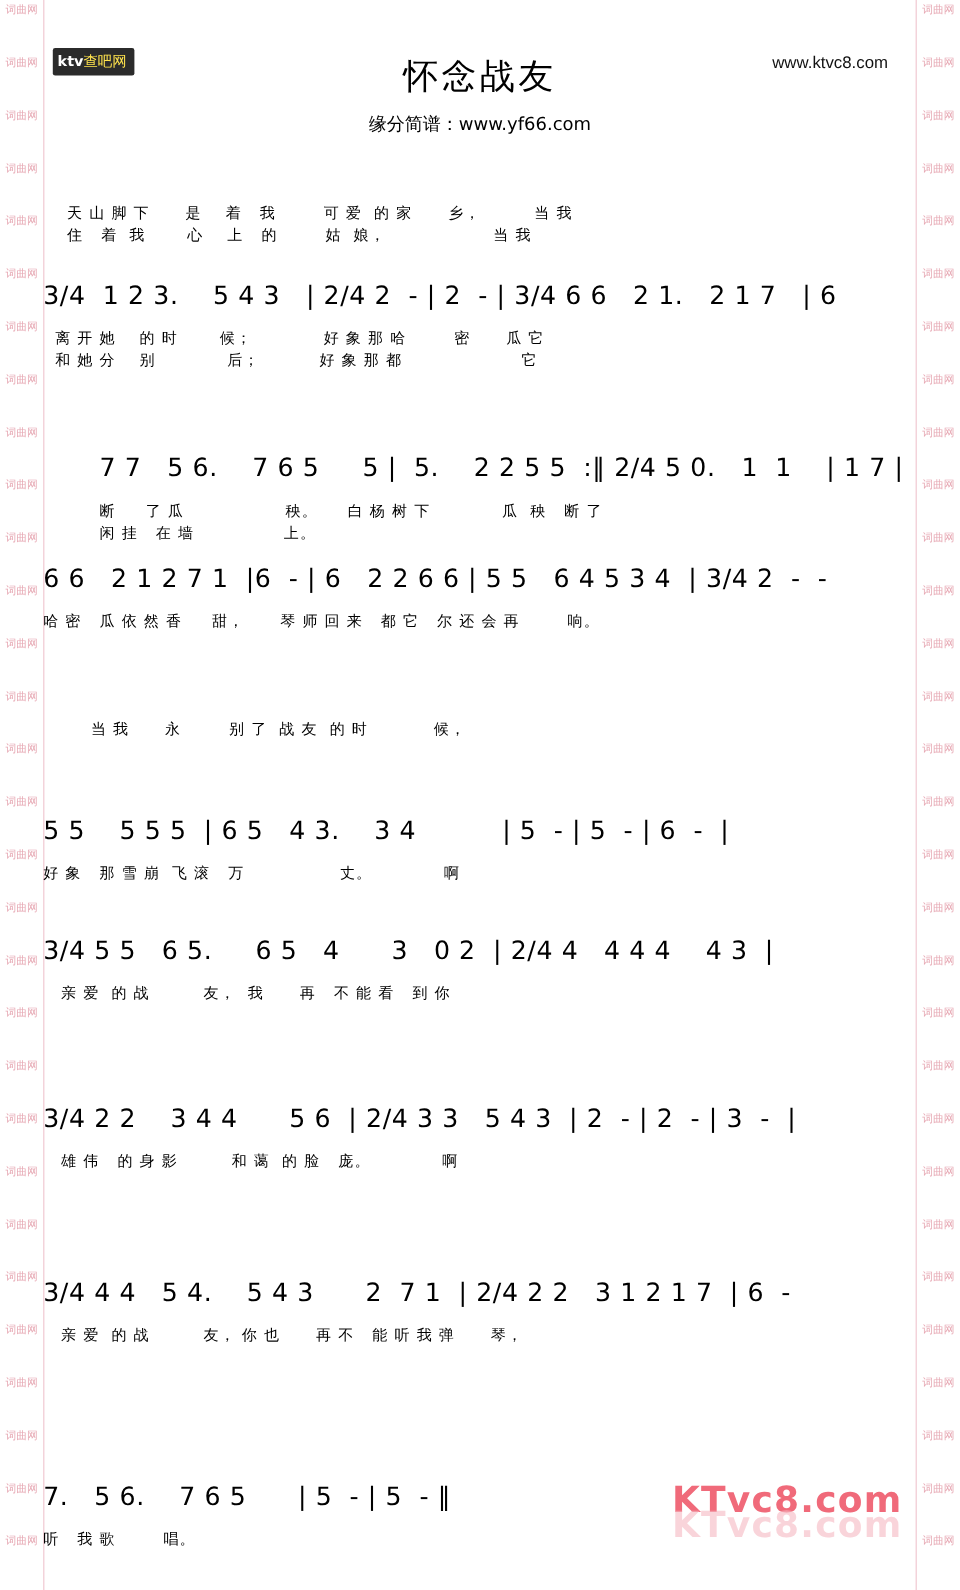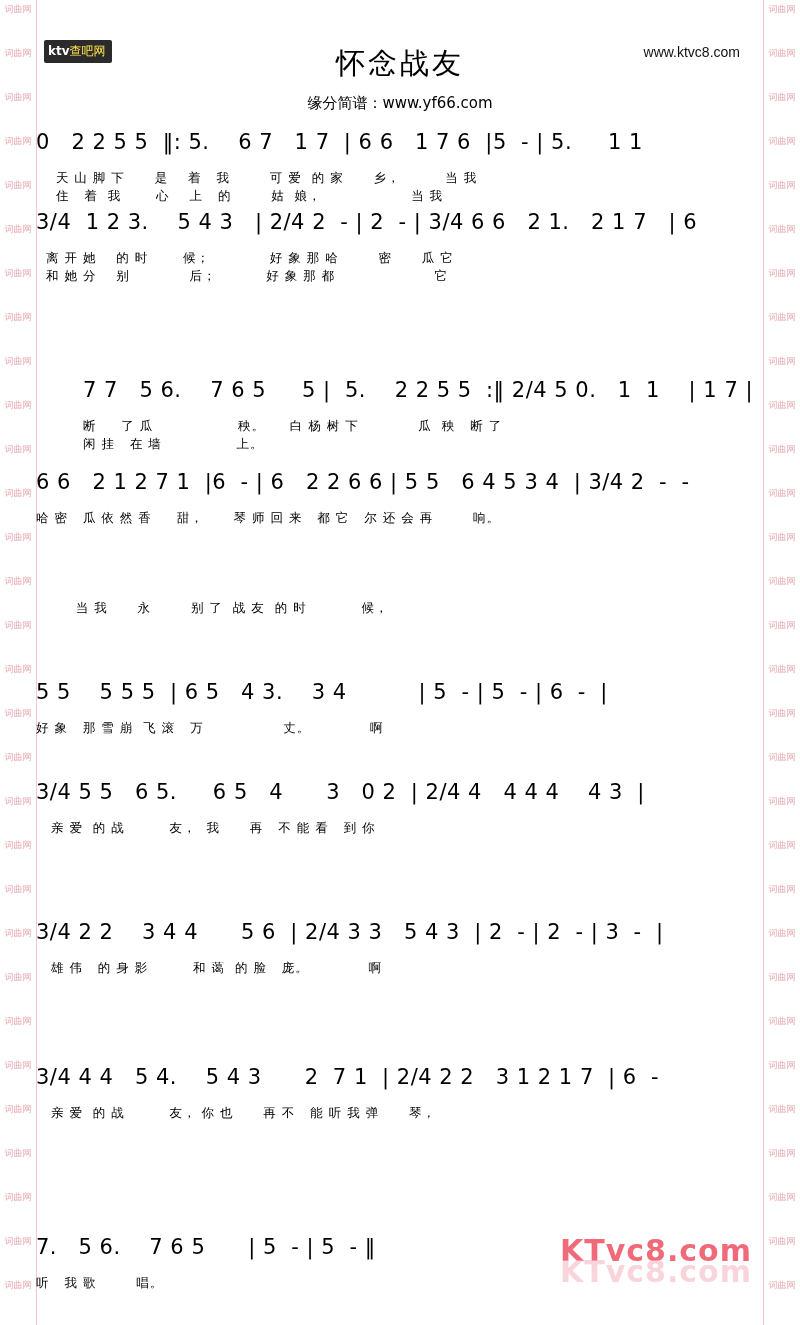--- a/index.html
+++ b/index.html
@@ -218,25 +218,24 @@
 
   <div class="logo"><span class="ktv">ktv</span><span class="cn">查吧网</span></div>
 
   <div class="site-url">www.ktvc8.com</div>
 
   <div class="title">怀念战友</div>
   <div class="subtitle">缘分简谱：www.yf66.com</div>
 
   <div id="score-area">
       <div class="row" style="top: 130px;">
-        <div class="notes">0   2 2 5 5  ‖: 5.    6 7   1 7  | 6 6   1 7 6  |5  - | 5.     1 1</div>
         <div class="lyrics second">    住   着  我       心    上   的        姑  娘，                  当 我</div>
         <div class="lyrics">    天 山 脚 下      是    着   我        可 爱  的 家      乡，         当 我</div>
       </div>
-      <div class="row" style="top: 210px;">
+      <div class="row" style="top: 234px;">
         <div class="notes">3/4  1 2 3.    5 4 3   | 2/4 2  - | 2  - | 3/4 6 6   2 1.   2 1 7   | 6</div>
         <div class="lyrics">  离 开 她    的 时       候；            好 象 那 哈        密      瓜 它</div>
         <div class="lyrics second">  和 她 分    别            后；          好 象 那 都                    它</div>
       </div>
       <div class="row" style="top: 378px; margin-left: 47px;">
         <div class="notes">7 7   5 6.    7 6 5     5 |  5.    2 2 5 5  :‖ 2/4 5 0.   1  1    | 1 7 |</div>
         <div class="lyrics">断     了 瓜                 秧。     白 杨 树 下            瓜  秧   断 了</div>
         <div class="lyrics second">闲 挂   在 墙               上。</div>
       </div>
       <div class="row" style="top: 470px;">

